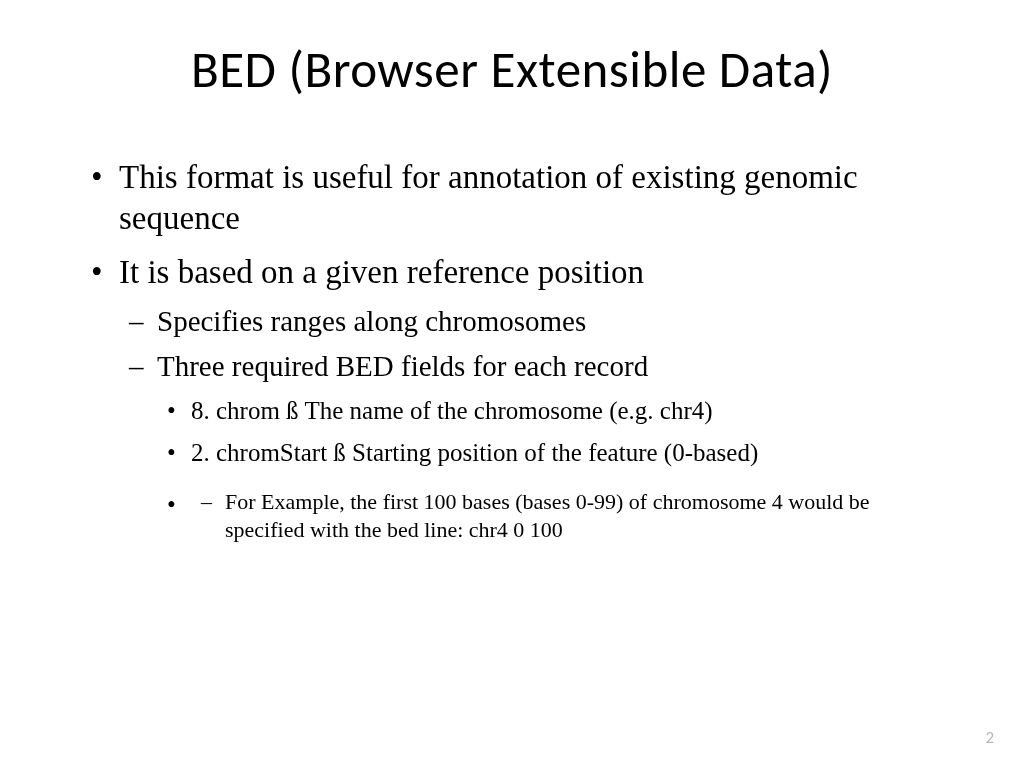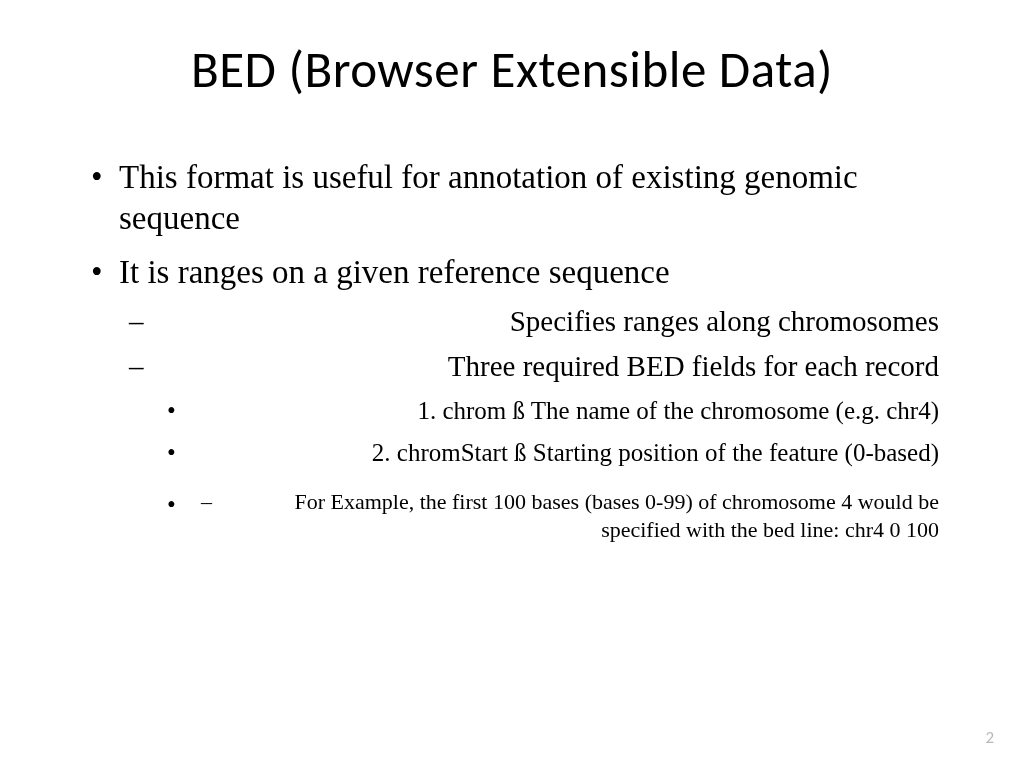--- a/index.html
+++ b/index.html
@@ -43,21 +43,20 @@
     }
     .lvl2 {
       margin-top: 10px;
     }
     .lvl2 > li {
       font-size: 29px;
       line-height: 1.3;
       margin-bottom: 8px;
       padding-left: 38px;
       position: relative;
-      text-align: right;
     }
     .lvl2 > li::before {
       content: "–";
       position: absolute;
       left: 10px;
       top: 0;
       font-size: 29px;
     }
     .lvl3 {
       margin-top: 8px;
@@ -103,27 +102,27 @@
   </style>
 </head>
 <body>
 
 <div class="slide">
   <h1 class="title">BED (Browser Extensible Data)</h1>
 
   <ul class="lvl1">
     <li>This format is useful for annotation of existing genomic sequence</li>
     <li>
-      <span>It is ranges on a given reference sequence</span>
+      <span>It is based on a given reference position</span>
       <ul class="lvl2">
         <li>Specifies ranges along chromosomes</li>
         <li>
           <span>Three required BED fields for each record</span>
           <ul class="lvl3">
-            <li>1. chrom ß The name of the chromosome (e.g. chr4)</li>
+            <li>8. chrom ß The name of the chromosome (e.g. chr4)</li>
             <li>2. chromStart ß Starting position of the feature (0-based)</li>
             <li>
               <ul class="lvl4">
                 <li>For Example, the first 100 bases (bases 0-99) of chromosome 4 would be specified with the bed line:  chr4   0    100</li>
               </ul>
             </li>
           </ul>
         </li>
       </ul>
     </li>

